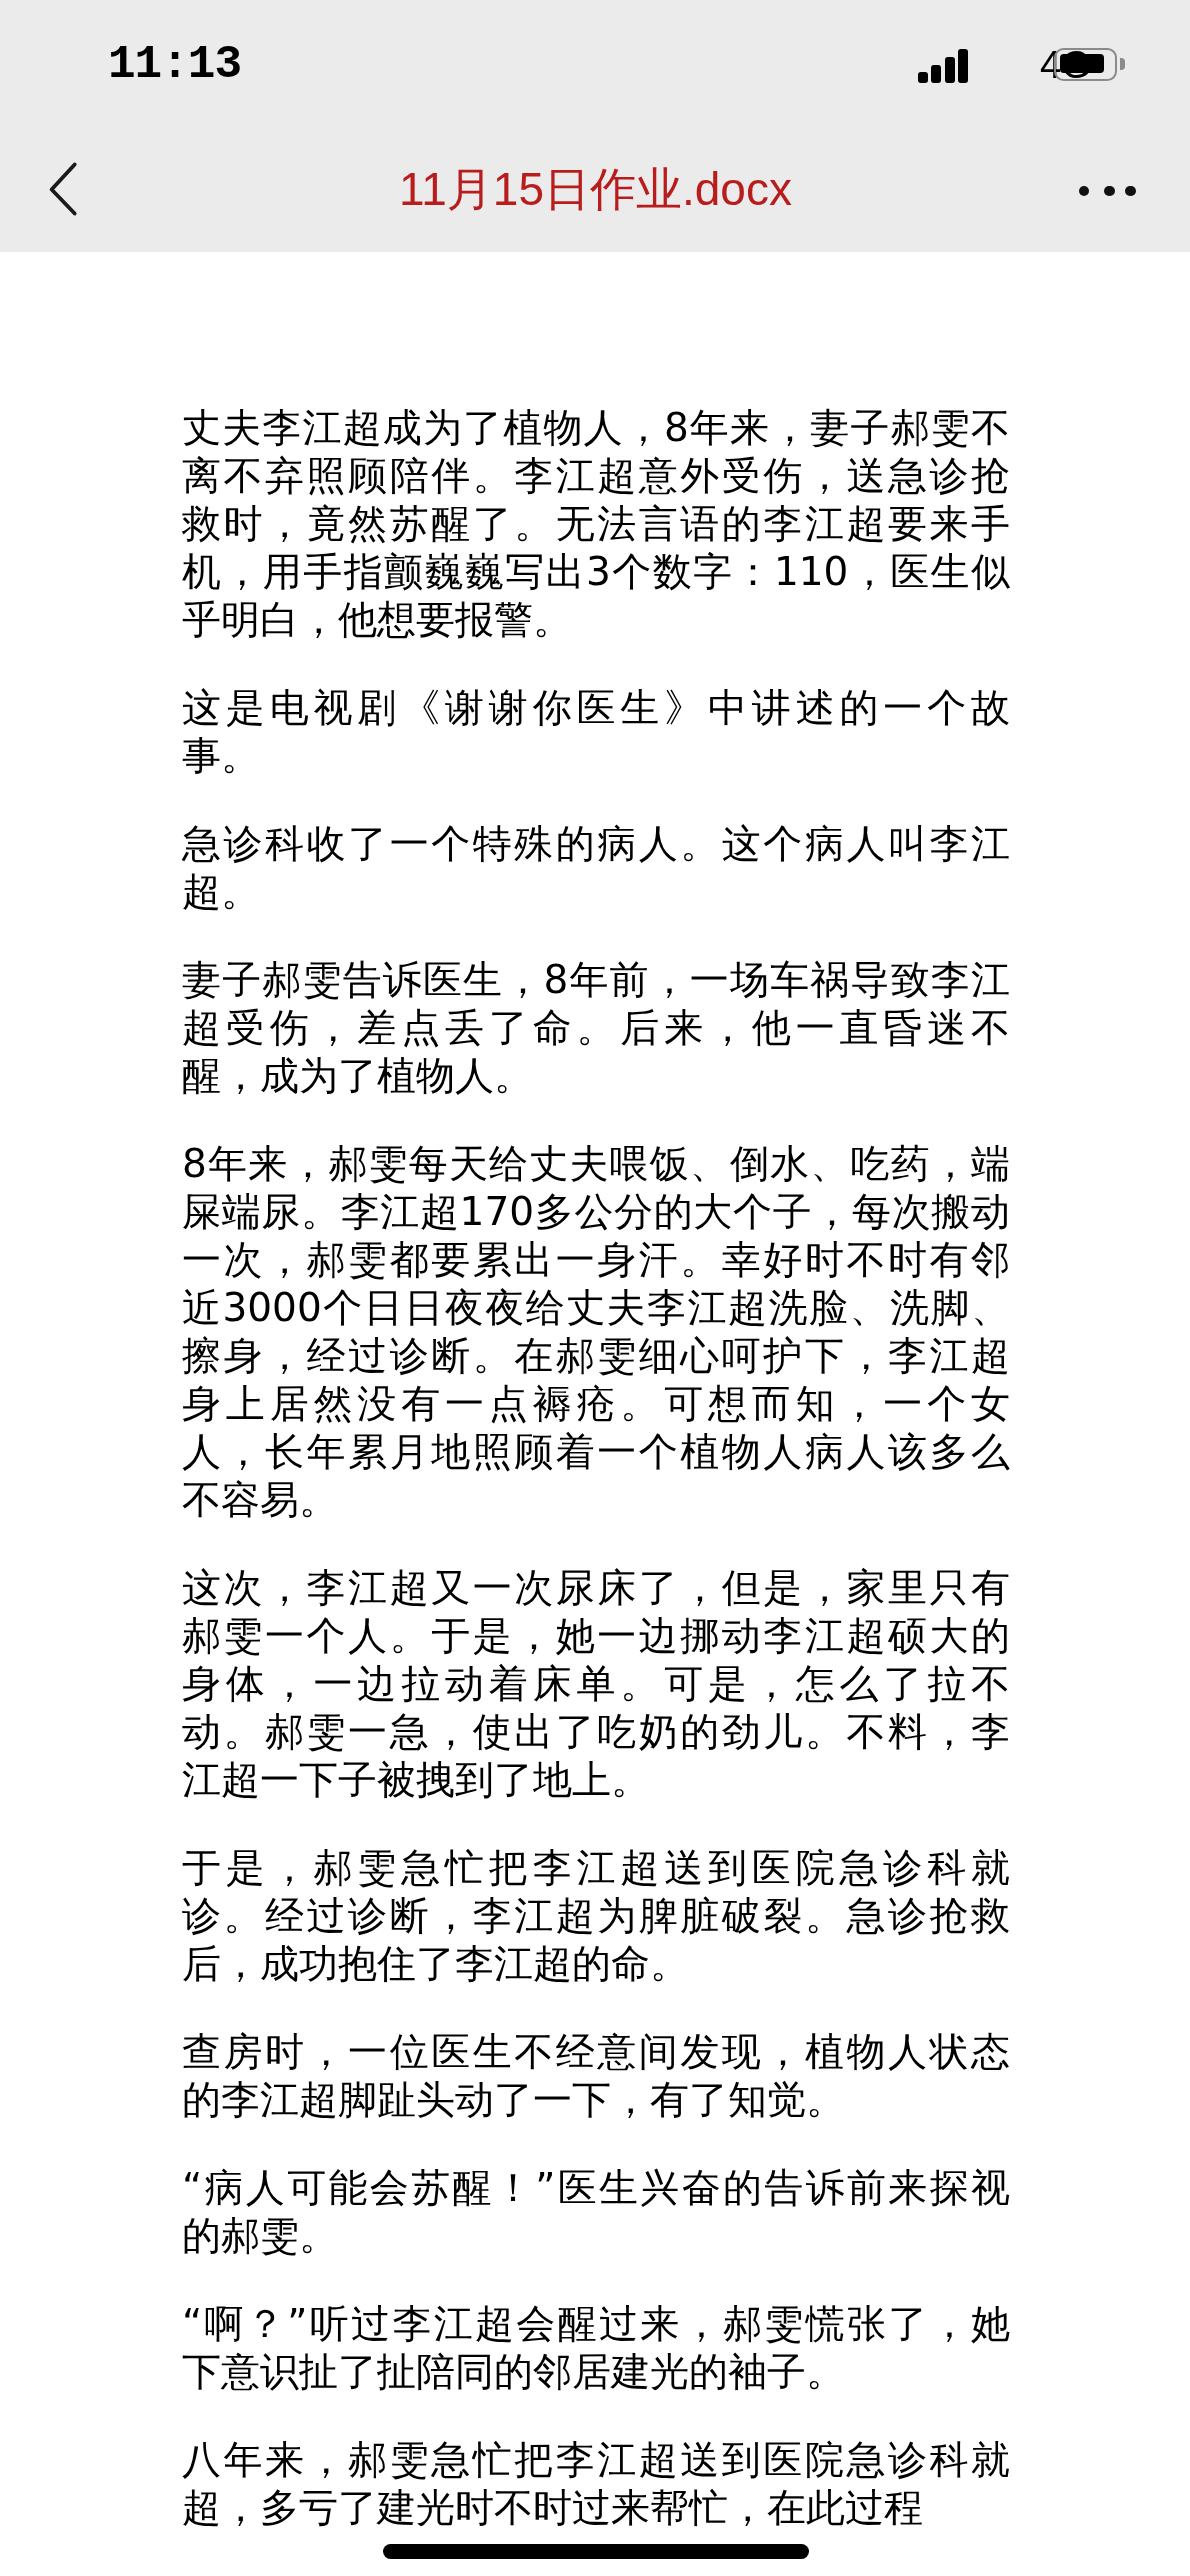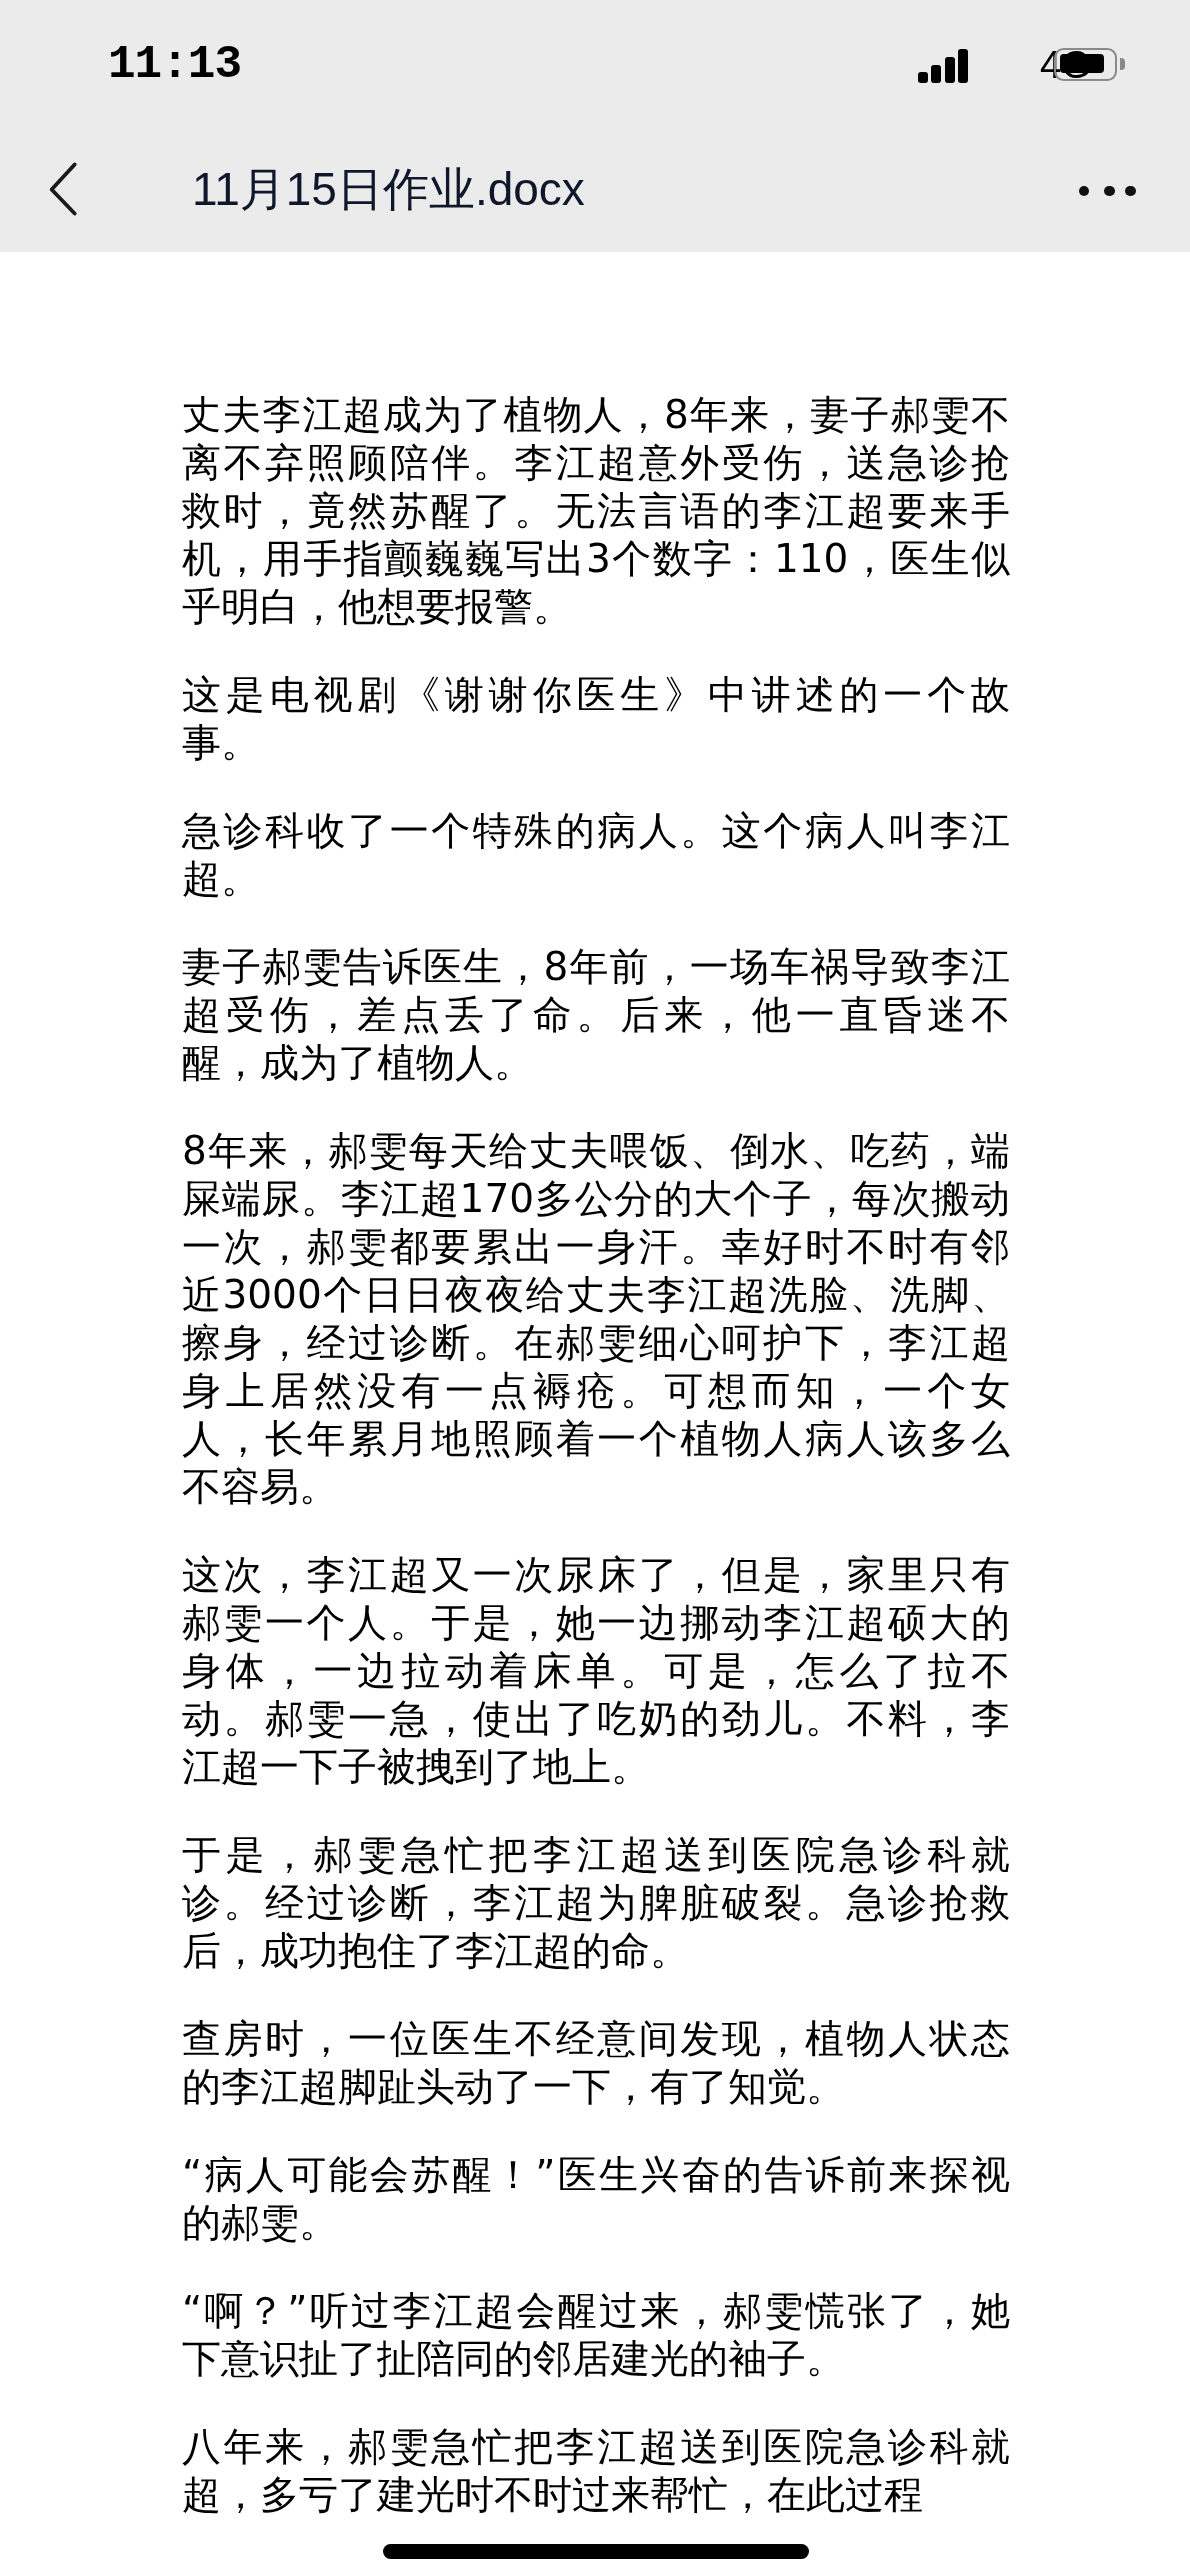--- a/index.html
+++ b/index.html
@@ -86,24 +86,25 @@
     top: 153px;
     width: 58px;
     height: 73px;
     cursor: pointer;
   }
   .nav-title {
     position: absolute;
     left: 192px;
     width: 807px;
     top: 159px;
+    text-align: center;
     font-family: "Liberation Sans", sans-serif;
     font-size: 46px;
     line-height: 61px;
-    color: #0f172a;
+    color: #b91c1c;
   }
   .more-button {
     position: absolute;
     left: 1071px;
     top: 173px;
     width: 73px;
     height: 35px;
     cursor: pointer;
   }
   .more-button .dot {
@@ -114,21 +115,21 @@
     border-radius: 50%;
     background: #111;
   }
   .doc-body {
     position: absolute;
     left: 182px;
     top: 391px;
     width: 828px;
   }
   .para {
-    margin: 0 0 40px 0;
+    margin: 13px 0 40px 0;
     font-size: 39px;
     line-height: 48px;
   }
   .line {
     display: block;
     height: 48px;
     white-space: nowrap;
     text-align: justify;
     text-align-last: justify;
   }

